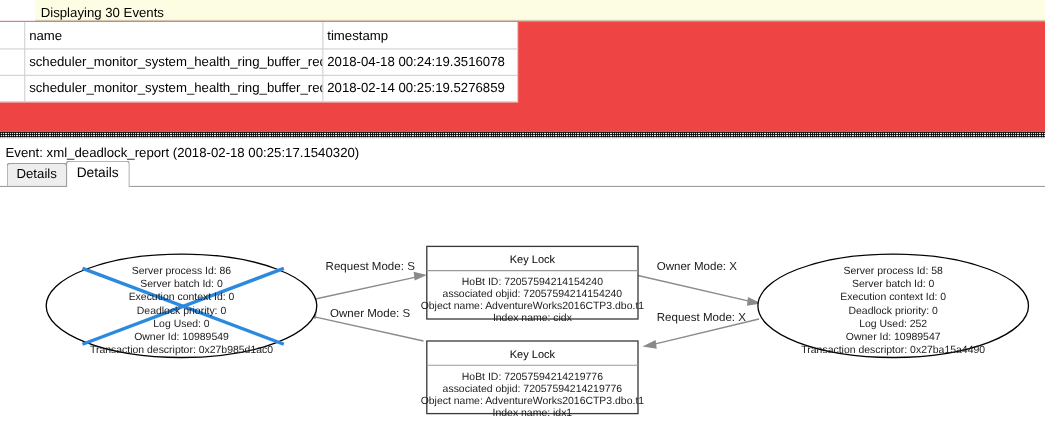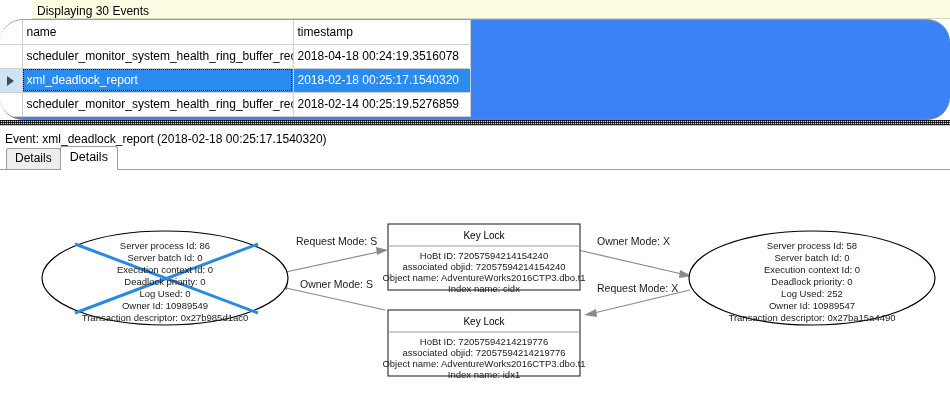--- a/index.html
+++ b/index.html
@@ -26,26 +26,25 @@
     padding-left: 5px;
     box-sizing: border-box;
     font-size: 12px;
     margin-left: 32px;
   }
 
   
   .grid-wrap {
     position: relative;
     height: 101px;
-    background: #3b82f6;
+    background: #ef4444;
     border-top: 1px solid #9a9a9a;
     border-bottom: 1px solid #7f7f7f;
     box-sizing: border-box;
     overflow: hidden;
-    border-radius: 23px;
   }
   table.grid {
     border-collapse: collapse;
     background: #ffffff;
     table-layout: fixed;
     width: 470px;
   }
   table.grid col.c-sel { width: 22px; }
   table.grid col.c-name { width: 271px; }
   table.grid col.c-ts { width: 177px; }
@@ -209,27 +208,20 @@
         <th>name</th>
         <th>timestamp</th>
       </tr>
     </thead>
     <tbody>
       <tr>
         <td class="sel-col"></td>
         <td class="data-cell">scheduler_monitor_system_health_ring_buffer_recorded</td>
         <td class="data-cell">2018-04-18 00:24:19.3516078</td>
       </tr>
-      <tr class="row-selected">
-        <td class="sel-col">
-          <span class="row-arrow"></span>
-        </td>
-        <td class="data-cell cell-focus">xml_deadlock_report</td>
-        <td class="data-cell">2018-02-18 00:25:17.1540320</td>
-      </tr>
       <tr>
         <td class="sel-col"></td>
         <td class="data-cell">scheduler_monitor_system_health_ring_buffer_recorded</td>
         <td class="data-cell">2018-02-14 00:25:19.5276859</td>
       </tr>
     </tbody>
   </table>
 </div>
 
 <div class="splitter"></div>

